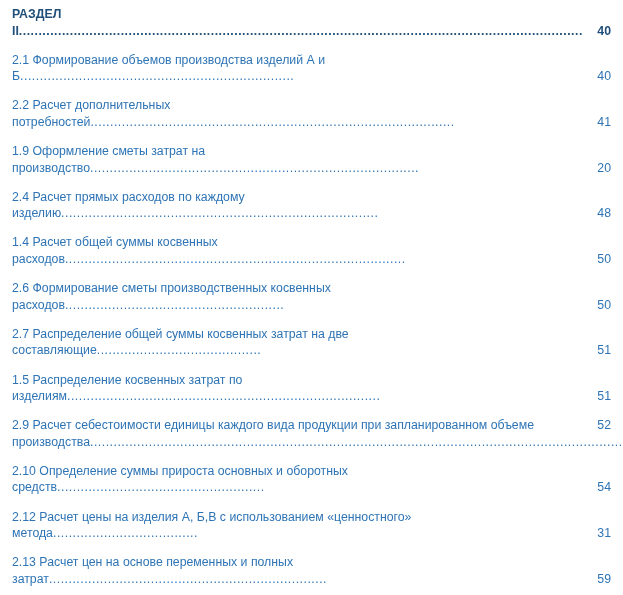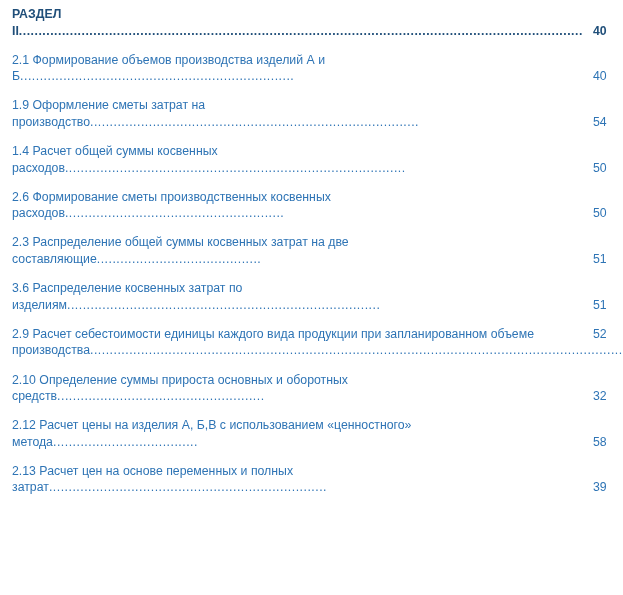--- a/index.html
+++ b/index.html
@@ -40,21 +40,21 @@
   .entry-text {
     white-space: normal;
   }
   .entry-dots {
     letter-spacing: 0.5px;
   }
   .entry-page {
     flex: 0 0 auto;
     margin-left: 6px;
     white-space: nowrap;
-    text-align: left;
+    text-align: right;
     min-width: 18px;
   }
   
   .toc-entry.wrap {
     display: block;
   }
   .toc-entry.wrap .entry-main {
     display: block;
   }
   .toc-entry.wrap .entry-page {
@@ -67,48 +67,56 @@
 <div class="toc">
     <div class="toc-entry bold">
       <span class="entry-main"><span class="entry-text">РАЗДЕЛ II</span><span class="entry-dots">................................................................................................................................................</span></span>
       <span class="entry-page">40</span>
     </div>
     <div class="toc-entry">
       <span class="entry-main"><span class="entry-text">2.1 Формирование объемов производства изделий А и Б</span><span class="entry-dots">......................................................................</span></span>
       <span class="entry-page">40</span>
     </div>
     <div class="toc-entry">
+      <span class="entry-main"><span class="entry-text">2.2 Расчет дополнительных потребностей</span><span class="entry-dots">.............................................................................................</span></span>
+      <span class="entry-page">41</span>
+    </div>
+    <div class="toc-entry">
       <span class="entry-main"><span class="entry-text">1.9 Оформление сметы затрат на производство</span><span class="entry-dots">....................................................................................</span></span>
-      <span class="entry-page">54</span>
+      <span class="entry-page">20</span>
+    </div>
+    <div class="toc-entry">
+      <span class="entry-main"><span class="entry-text">2.4 Расчет прямых расходов по каждому изделию</span><span class="entry-dots">.................................................................................</span></span>
+      <span class="entry-page">48</span>
     </div>
     <div class="toc-entry">
       <span class="entry-main"><span class="entry-text">1.4 Расчет общей суммы косвенных расходов</span><span class="entry-dots">.......................................................................................</span></span>
       <span class="entry-page">50</span>
     </div>
     <div class="toc-entry">
       <span class="entry-main"><span class="entry-text">2.6 Формирование сметы производственных косвенных расходов</span><span class="entry-dots">........................................................</span></span>
       <span class="entry-page">50</span>
     </div>
     <div class="toc-entry">
-      <span class="entry-main"><span class="entry-text">2.3 Распределение общей суммы косвенных затрат на две составляющие</span><span class="entry-dots">..........................................</span></span>
+      <span class="entry-main"><span class="entry-text">2.7 Распределение общей суммы косвенных затрат на две составляющие</span><span class="entry-dots">..........................................</span></span>
       <span class="entry-page">51</span>
     </div>
     <div class="toc-entry">
-      <span class="entry-main"><span class="entry-text">3.6 Распределение косвенных затрат по изделиям</span><span class="entry-dots">................................................................................</span></span>
+      <span class="entry-main"><span class="entry-text">1.5 Распределение косвенных затрат по изделиям</span><span class="entry-dots">................................................................................</span></span>
       <span class="entry-page">51</span>
     </div>
     <div class="toc-entry wrap">
       <span class="entry-page">52</span>
       <span class="entry-main"><span class="entry-text">2.9 Расчет себестоимости единицы каждого вида продукции при запланированном объеме производства</span><span class="entry-dots">..........................................................................................................................................</span></span>
     </div>
     <div class="toc-entry">
       <span class="entry-main"><span class="entry-text">2.10 Определение суммы прироста основных и оборотных средств</span><span class="entry-dots">.....................................................</span></span>
-      <span class="entry-page">32</span>
+      <span class="entry-page">54</span>
     </div>
     <div class="toc-entry">
       <span class="entry-main"><span class="entry-text">2.12 Расчет цены на изделия А, Б,В с использованием «ценностного» метода</span><span class="entry-dots">.....................................</span></span>
-      <span class="entry-page">58</span>
+      <span class="entry-page">31</span>
     </div>
     <div class="toc-entry">
       <span class="entry-main"><span class="entry-text">2.13 Расчет цен на основе переменных и полных затрат</span><span class="entry-dots">.......................................................................</span></span>
-      <span class="entry-page">39</span>
+      <span class="entry-page">59</span>
     </div>
   </div>
 
 </body></html>

